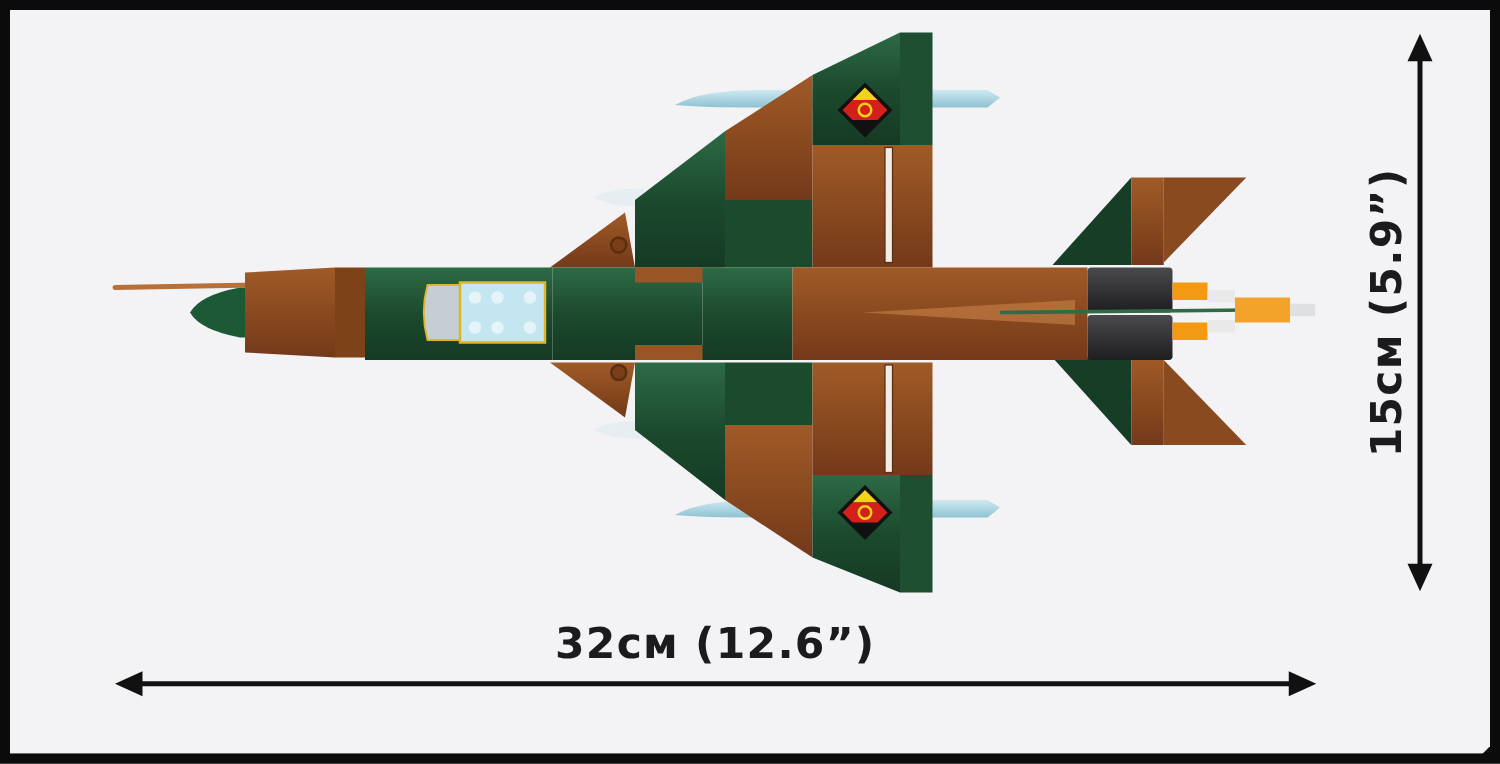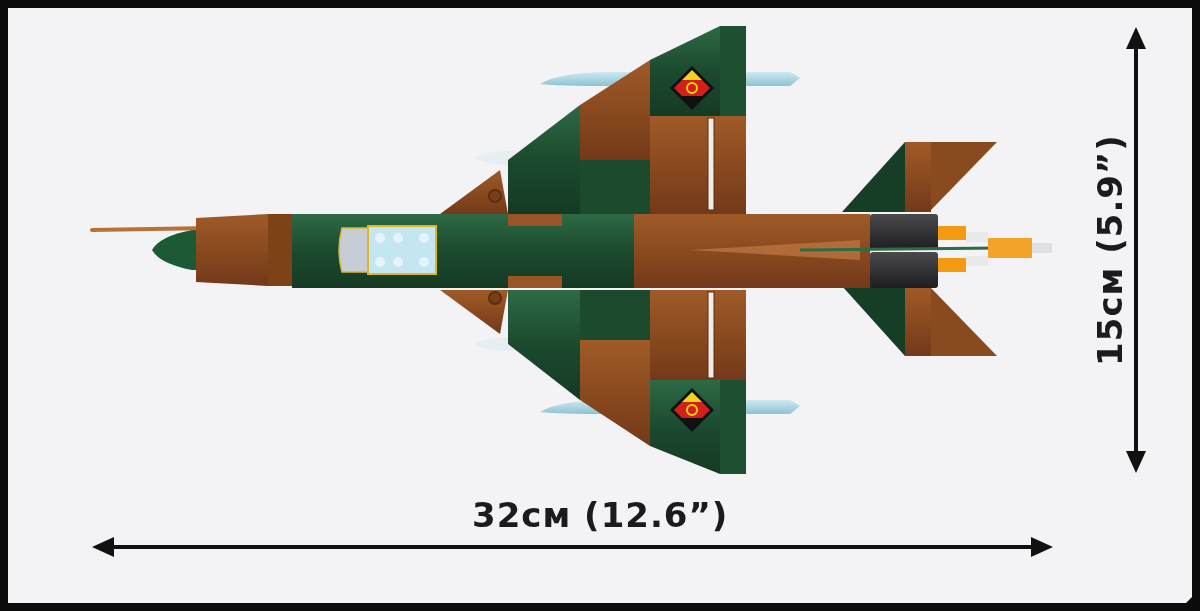--- a/index.html
+++ b/index.html
@@ -11,21 +11,21 @@
     .frame {
       position: absolute; left: 8px; top: 8px; width: 1184px; height: 595px;
       background: #f3f2f5;
       clip-path: polygon(0 0, 100% 0, 100% calc(100% - 6px), calc(100% - 6px) 100%, 0 100%);
     }
     svg { position: absolute; left: 0; top: 0; }
     .dim-label {
       position: absolute; color: #1b1b1d; font-weight: bold; font-size: 34px;
       letter-spacing: 1px; white-space: nowrap;
     }
-    .dim-width-label { left: 472px; top: 495px; }
+    .dim-width-label { left: 444px; top: 495px; }
     .dim-height-label {
       left: 1110px; top: 250px;
       transform: translate(-50%, -50%) rotate(-90deg);
     }
   </style>
 </head>
 <body>
 
 <div class="frame">
   <svg width="1184" height="595" viewBox="8 8 1184 595">

